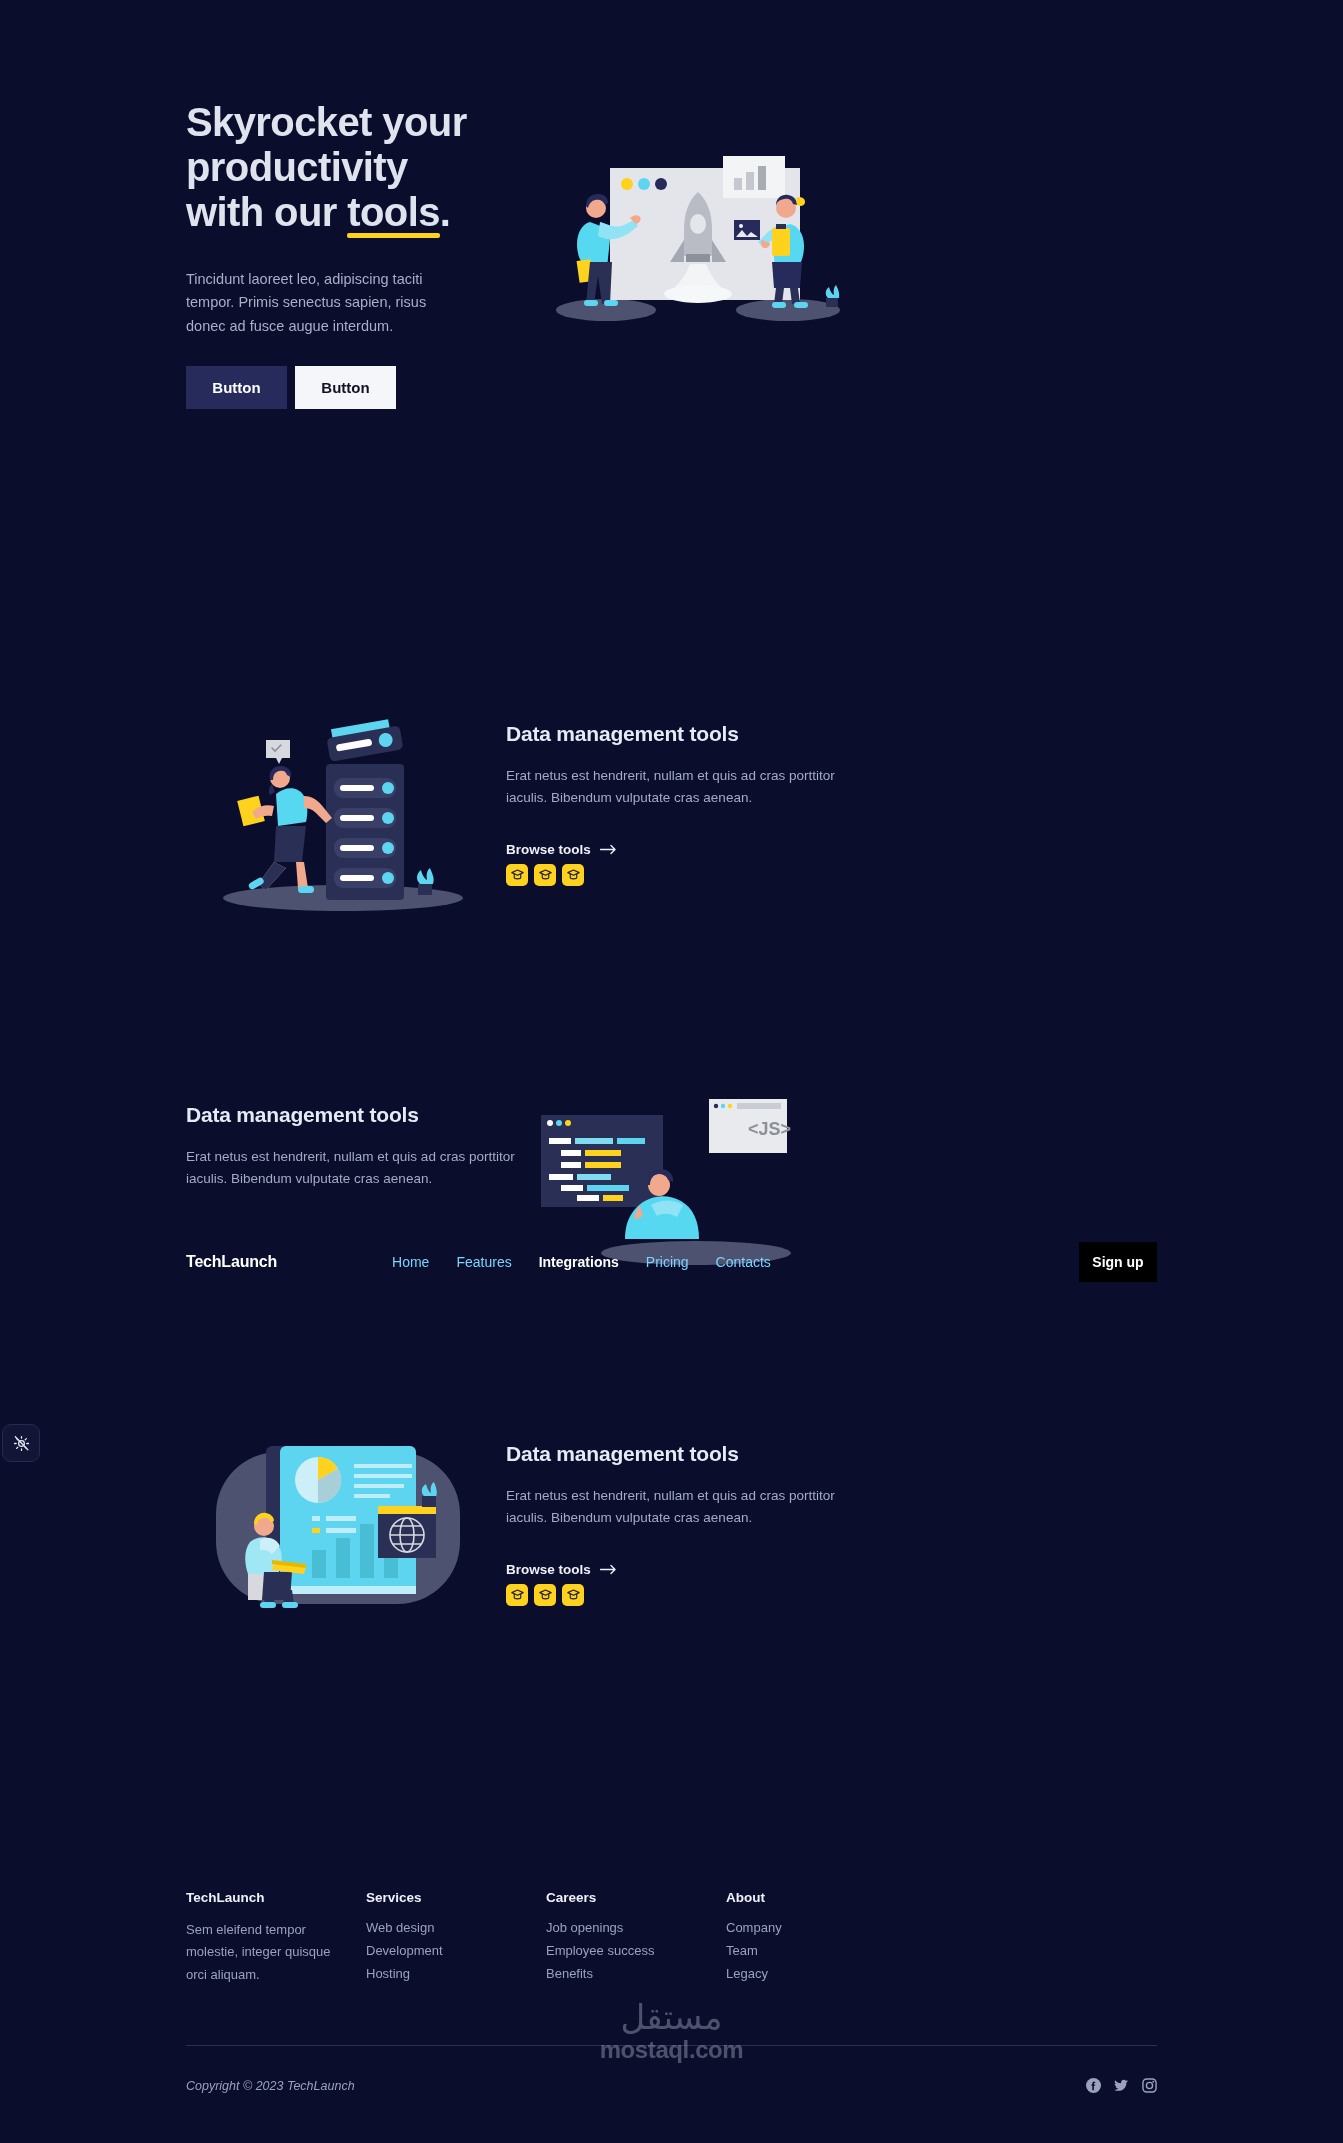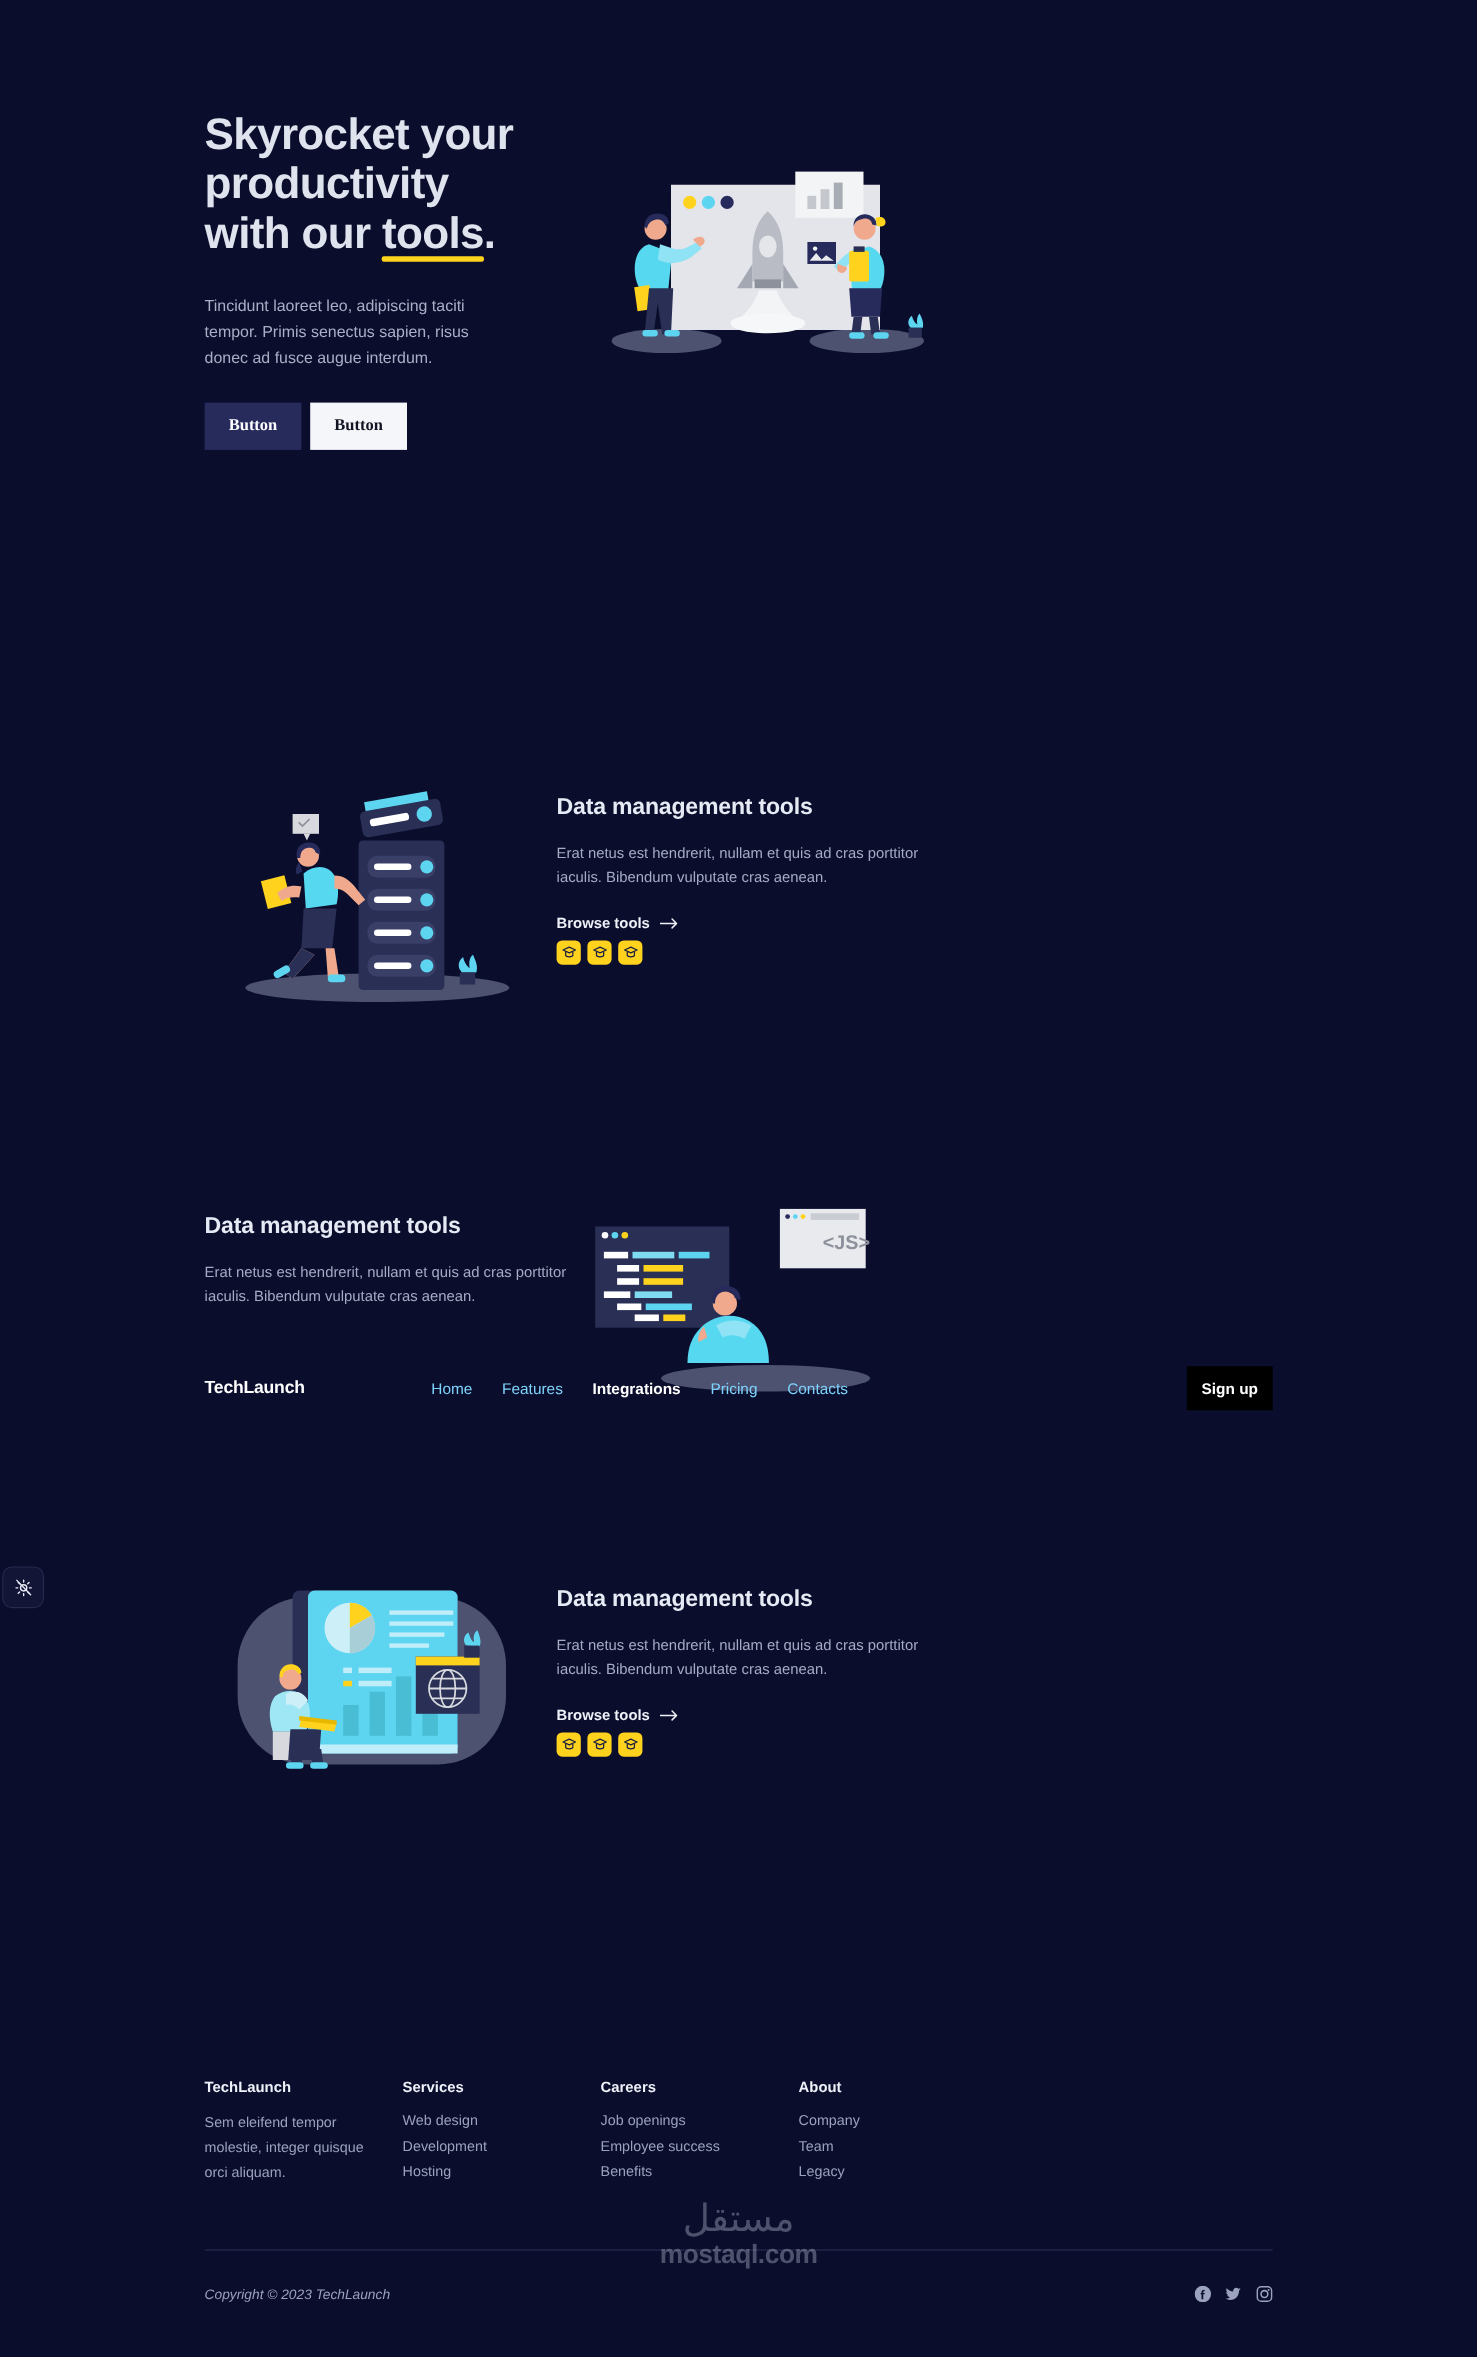--- a/index.html
+++ b/index.html
@@ -73,25 +73,25 @@
     line-height: 1.62;
     color: #a9afc6;
     width: 258px;
   }
 
   .btn-row { margin-top: 28px; display: flex; gap: 8px; }
   .btn {
     font-size: 15px;
     font-weight: 700;
     padding: 13px 16px;
-    width: 88px;
+    width: 101px;
     text-align: center;
     border: none;
     cursor: pointer;
-    font-family: Liberation Serif, serif;
+    font-family: Liberation Sans, sans-serif;
   }
   .btn-primary { background: #272b5c; color: #ffffff; }
   .btn-secondary { background: #f5f6fa; color: #111322; }
 
   .hero-art {
     position: absolute;
     left: 352px;
     top: 32px;
     width: 320px;
     height: 200px;
@@ -108,21 +108,21 @@
     color: #e6eaf4;
     letter-spacing: -0.2px;
   }
   p.feature-body {
     margin-top: 19px;
     font-size: 13.5px;
     line-height: 1.62;
     color: #a4abc4;
   }
   .browse-link {
-    margin-top: 23px;
+    margin-top: 33px;
     display: inline-flex;
     align-items: center;
     gap: 9px;
     font-size: 13.5px;
     font-weight: 700;
     color: #eef1f8;
     text-decoration: none;
     cursor: pointer;
   }
   .badge-row { margin-top: 6px; display: flex; gap: 6px; }

